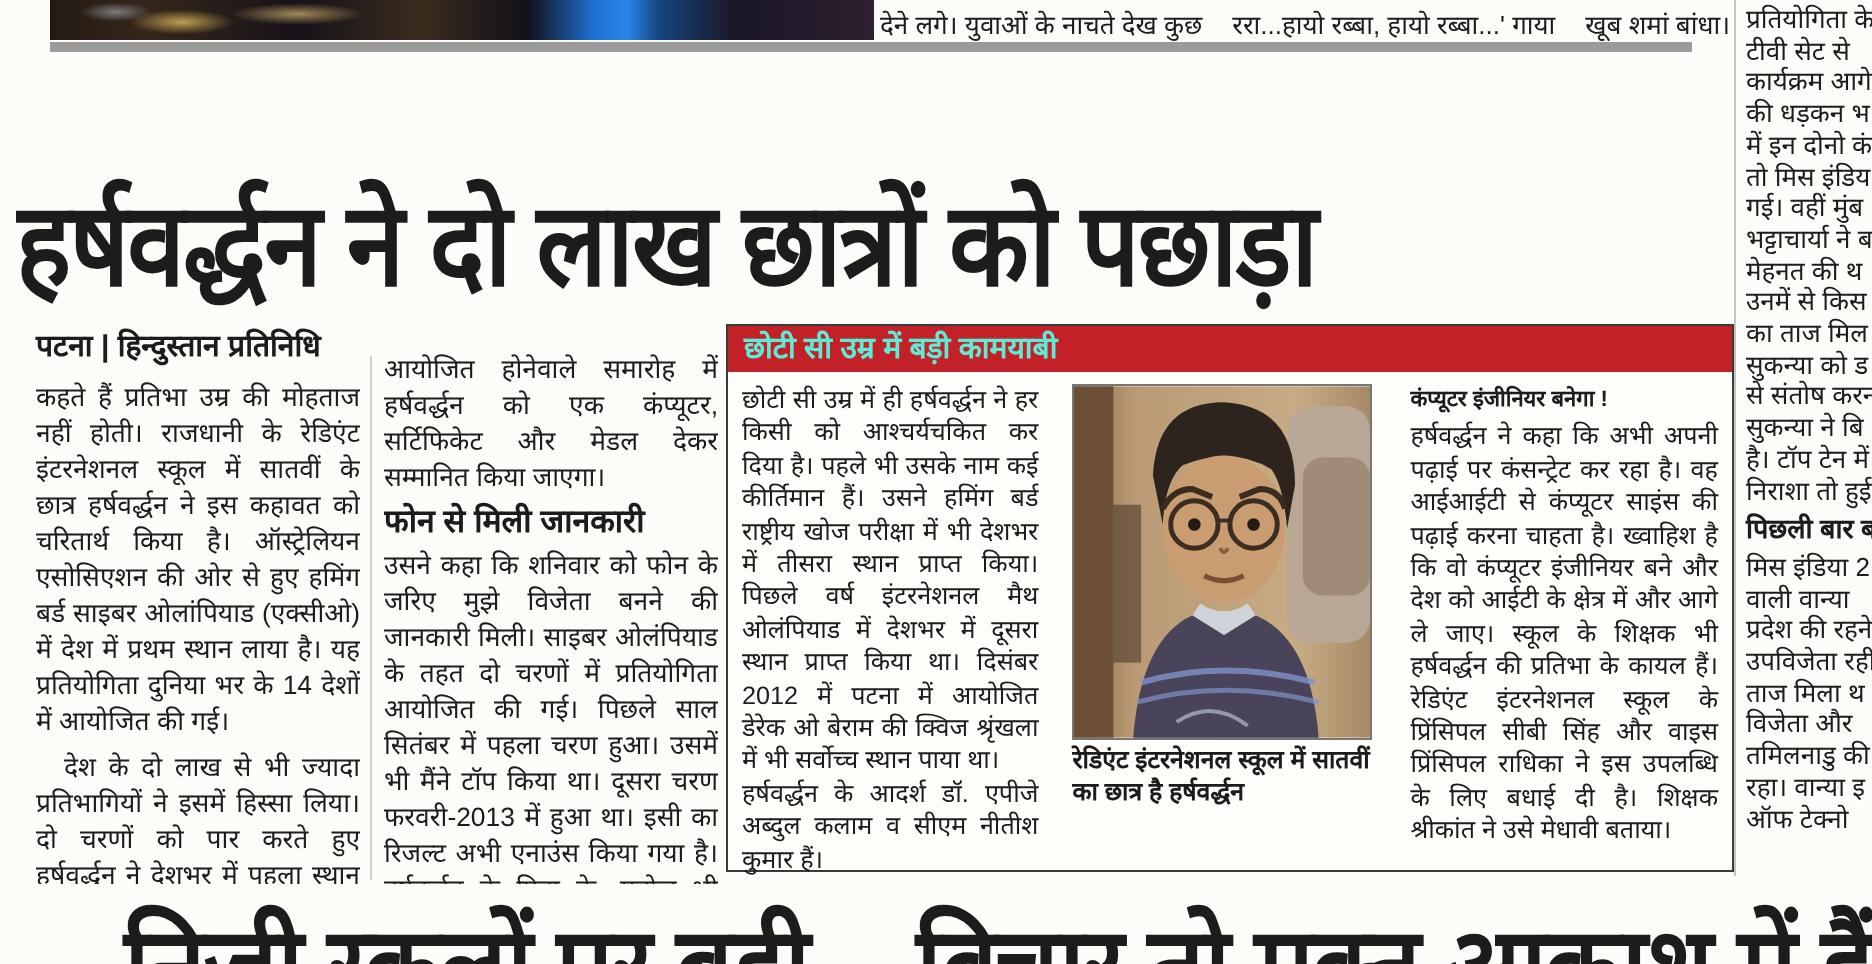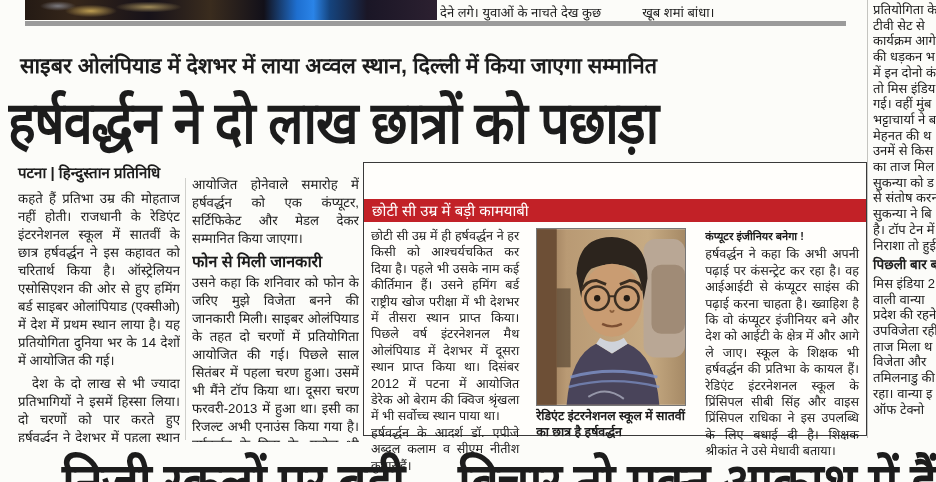--- a/index.html
+++ b/index.html
@@ -12,21 +12,21 @@
   
   .top-photo {
     position:absolute; left:25px; top:0; width:412px; height:20px;
     background:
       radial-gradient(ellipse 42px 10px at 16% 55%, rgba(216,180,92,.85), transparent 62%),
       radial-gradient(ellipse 55px 9px at 30% 35%, rgba(233,203,122,.65), transparent 60%),
       radial-gradient(ellipse 30px 8px at 8% 30%, rgba(200,210,230,.5), transparent 60%),
       linear-gradient(90deg,#241a14 0%,#35261a 12%,#171219 30%,#3a2c1e 45%,#121019 58%,#1e6fd0 66%,#2a84e8 70%,#15447e 74%,#1a1626 83%,#2c2030 100%);
   }
   .top-frags {
-    position:absolute; left:440px; top:3px; width:430px; display:flex; gap:41px;
+    position:absolute; left:440px; top:3px; width:430px; display:flex; gap:15px;
     font-size:13px; white-space:nowrap; overflow:hidden;
   }
   .top-rule { position:absolute; left:25px; top:21px; width:821px; height:5px; background:#9b9b9b; }
 
   .kicker {
     position:absolute; left:20px; top:50px; width:800px;
     font-size:21.5px; font-weight:bold; white-space:nowrap;
   }
   .headline {
     position:absolute; left:8px; top:80px; margin:0; width:885px;
@@ -43,22 +43,22 @@
   .indent { text-indent:14px; }
   .vrule1 { position:absolute; left:185px; top:178px; width:1px; height:262px; background:#cfcfcb; }
   .vrule2 { position:absolute; left:867px; top:0; width:1px; height:438px; background:#c4c4c0; }
 
   
   .infobox {
     position:absolute; left:363px; top:162px; width:504px; height:274px;
     border:1px solid #3a3a3a; background:#fffefb;
   }
   .ib-header {
-    height:23px; background:#c22127; color:#ffffff;
-    font-size:15px; font-weight:normal; line-height:23px; padding:0 8px;margin-top:36px;
+    height:23px; background:#c22127; color:#5eead4;
+    font-size:15px; font-weight:bold; line-height:23px; padding:0 8px;
   }
   .ib-body { display:flex; padding:6px 7px 0; gap:17px; }
   .ib-left  { width:159px; font-size:12.6px; line-height:16.4px; text-align:justify; }
   .ib-left h3, .ib-right h3 { margin:5px 0 2px; font-size:11px; }
   .ib-left p, .ib-right p { margin:0; }
   .ib-mid { width:152px; flex:none; }
   .photo { width:150px; height:178px; border:1px solid #777; display:block; }
   .caption { font-size:12.4px; font-weight:bold; line-height:15.5px; margin-top:3px; }
   .ib-right { width:165px; font-size:12.6px; line-height:16.4px; text-align:justify; }
   .ib-right h3 { margin-top:0; }
@@ -79,25 +79,25 @@
   .bh-right { left:458px; }
 </style>
 </head>
 <body>
 
 <div class="page">
 
   <div class="top-photo"></div>
   <div class="top-frags">
     <span>देने लगे। युवाओं के नाचते देख कुछ</span>
+    <span>ररा...हायो रब्बा, हायो रब्बा...' गाया</span>
     <span>खूब शमां बांधा।</span>
   </div>
   <div class="top-rule"></div>
 
-  <div class="kicker">साइबर ओलंपियाड में देशभर में लाया अव्वल स्थान, दिल्ली में किया जाएगा सम्मानित</div>
   <h1 class="headline">हर्षवर्द्धन ने दो लाख छात्रों को पछाड़ा</h1>
   <div class="byline">पटना | हिन्दुस्तान प्रतिनिधि</div>
 
   <div class="col col1">
     <p>कहते हैं प्रतिभा उम्र की मोहताज नहीं होती। राजधानी के रेडिएंट इंटरनेशनल स्कूल में सातवीं के छात्र हर्षवर्द्धन ने इस कहावत को चरितार्थ किया है। ऑस्ट्रेलियन एसोसिएशन की ओर से हुए हमिंग बर्ड साइबर ओलांपियाड (एक्सीओ) में देश में प्रथम स्थान लाया है। यह प्रतियोगिता दुनिया भर के 14 देशों में आयोजित की गई।</p>
     <p class="indent">देश के दो लाख से भी ज्यादा प्रतिभागियों ने इसमें हिस्सा लिया। दो चरणों को पार करते हुए हर्षवर्द्धन ने देशभर में पहला स्थान पाया। सात अप्रैल को दिल्ली में एक्सीओ की ओर से</p>
   </div>
   <div class="vrule1"></div>
   <div class="col col2">
     <p>आयोजित होनेवाले समारोह में हर्षवर्द्धन को एक कंप्यूटर, सर्टिफिकेट और मेडल देकर सम्मानित किया जाएगा।</p>

